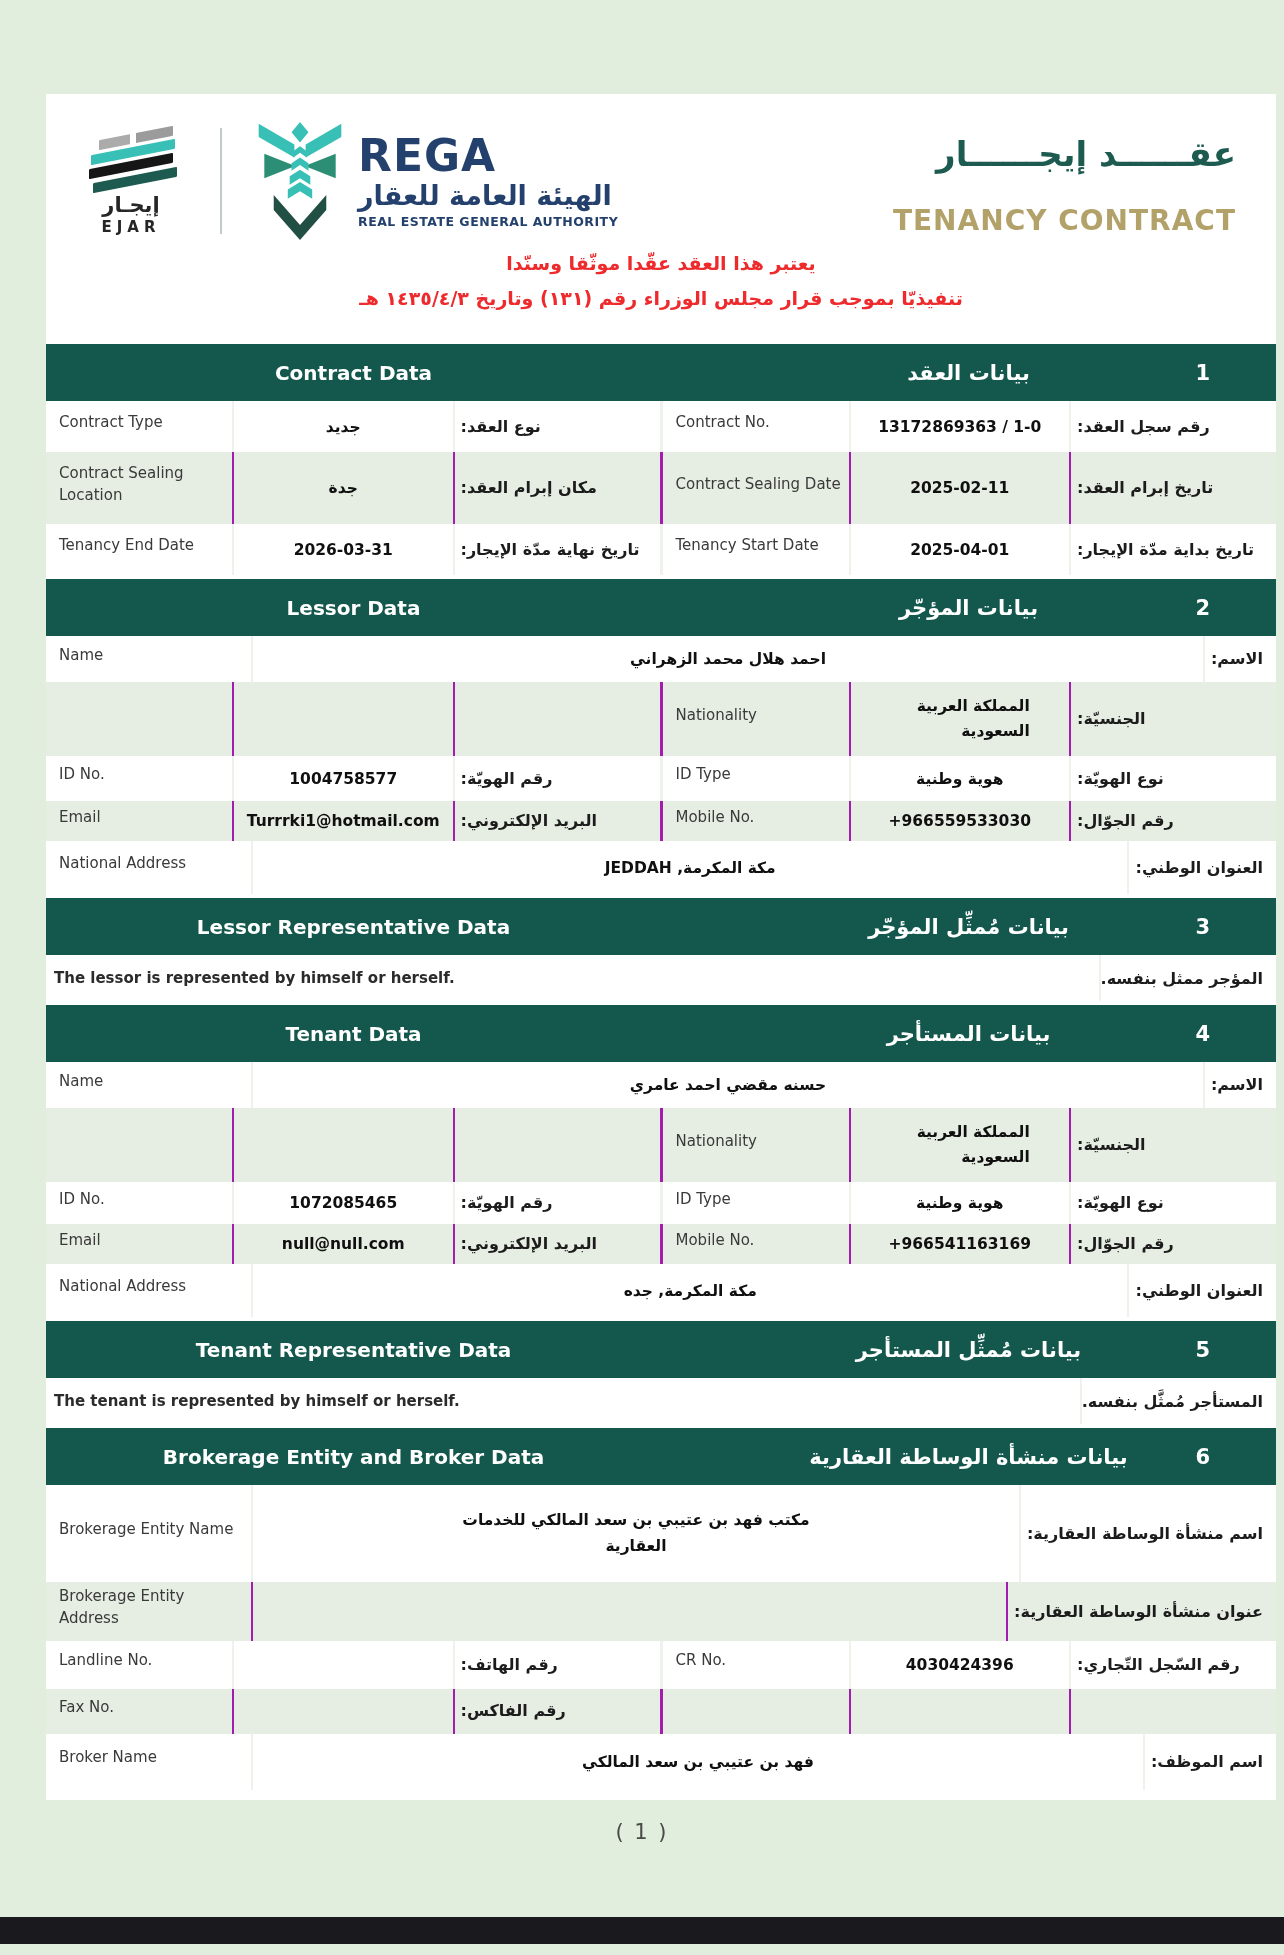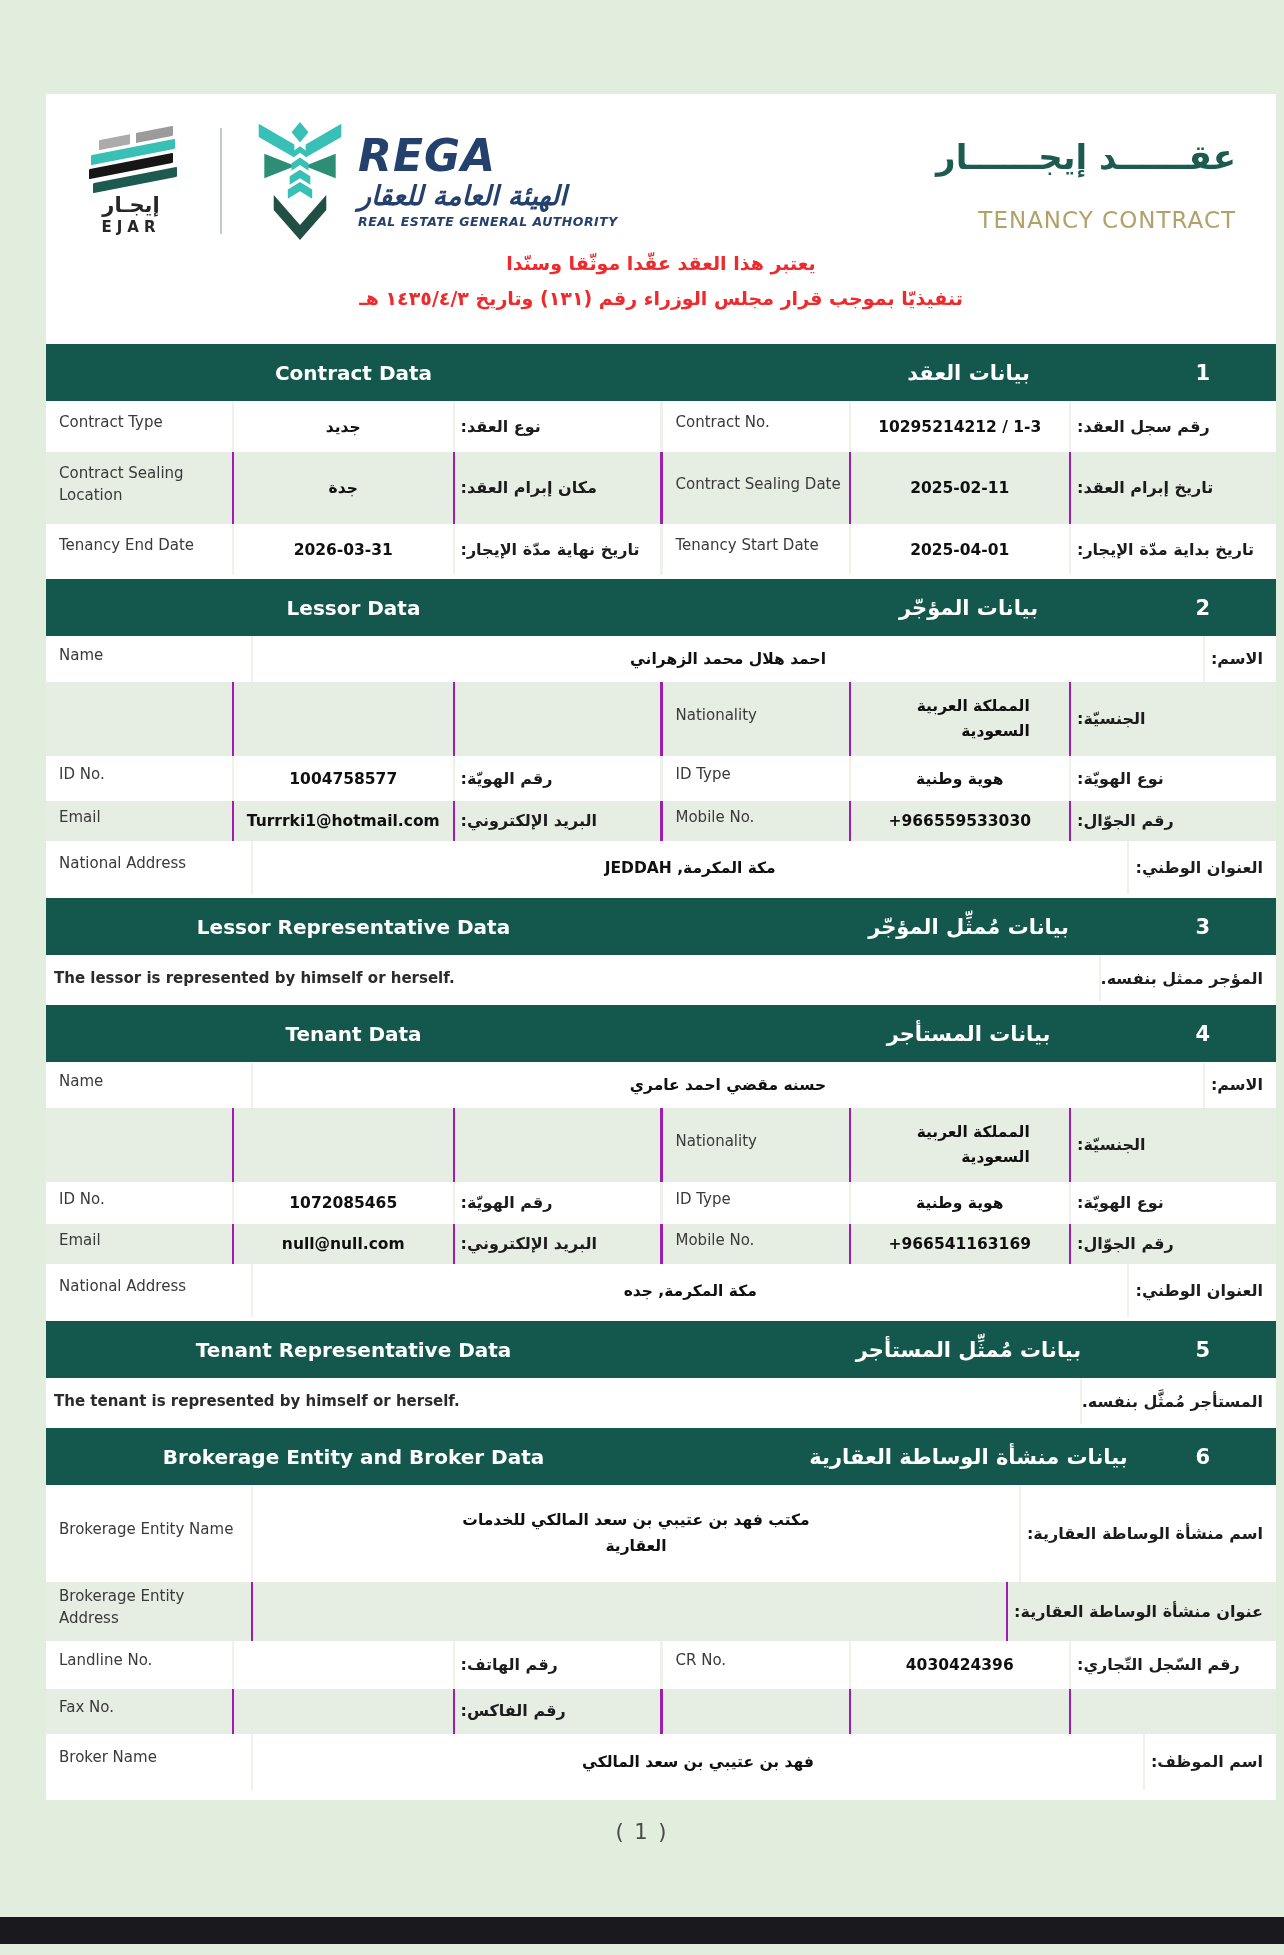--- a/index.html
+++ b/index.html
@@ -22,28 +22,28 @@
   .stripes .s1 { width:74px; margin-left:12px;
     background:linear-gradient(90deg,#ababab 42%,#ffffff 42% 50%,#9b9b9b 50%); }
   .stripes .s2 { width:84px; margin-left:4px; background:var(--teal,#38c0b6); }
   .stripes .s3 { width:84px; margin-left:2px; background:#161616; }
   .stripes .s4 { width:84px; margin-left:6px; background:var(--green-dark,#1d5b50); }
   .ejar-ar { font-size:21px; font-weight:bold; color:#262626; margin-top:8px; direction:rtl; }
   .ejar-en { font-size:15px; font-weight:bold; letter-spacing:5px; color:#262626; margin-top:1px; }
   .vdiv { width:2px; height:106px; background:#8aa39b; opacity:.55; margin:0 30px; }
   .rega { display:flex; align-items:center; }
   .rega svg { width:96px; height:122px; }
-  .rega-txt { margin-left:10px;font-style:italic; }
+  .rega-txt { margin-left:10px; }
   .rega-name { font-size:44px; font-weight:bold; color:var(--navy,#24416e); letter-spacing:1px; line-height:1.0; }
   .rega-ar  { font-size:27px; font-weight:bold; color:var(--navy,#24416e); direction:rtl; text-align:left; margin-top:2px; }
   .rega-en  { font-size:12.5px; font-weight:bold; color:var(--navy,#24416e); letter-spacing:.5px; margin-top:3px; }
   .spacer { flex:1; }
   .doc-title { text-align:right; padding-top:8px; }
   .t-ar { font-size:34px; font-weight:bold; color:var(--green-dark,#1d5b50); direction:rtl; }
-  .t-en { font-size:23px; font-weight:normal; color:var(--gold,#b2a269); letter-spacing:1px; margin-top:30px; }
+  .t-en { font-size:28px; font-weight:bold; color:var(--gold,#b2a269); letter-spacing:1px; margin-top:30px; }
 
   .notice { margin-top:4px; text-align:center; direction:rtl;
     color:var(--red,#ee2a2d); font-weight:bold; font-size:19px; line-height:1.85; }
 
   
   .bar { display:flex; margin-top:4px; }
   .bar.first { margin-top:28px; }
   .bar > div { flex:1 1 0; min-height:57px; background:var(--bar,#14584d); color:#fff;
     display:flex; align-items:center; justify-content:center; font-weight:bold; }
   .bar .b-en { font-size:20px; }
@@ -133,21 +133,21 @@
   <div class="row" style="min-height:51px">
     <div class="half">
       <div class="cell en">Contract Type</div>
       <div class="cell val">
           <span class="rtl">جديد</span>
         </div>
       <div class="cell ar">نوع العقد:</div>
     </div>
     <div class="half">
       <div class="cell en">Contract No.</div>
-      <div class="cell val">10295214212 / 1-3</div>
+      <div class="cell val">13172869363 / 1-0</div>
       <div class="cell ar">رقم سجل العقد:</div>
     </div>
   </div>
   <div class="row shade" style="min-height:72px">
     <div class="half">
       <div class="cell en">Contract Sealing Location</div>
       <div class="cell val">
           <span class="rtl">جدة</span>
         </div>
       <div class="cell ar">مكان إبرام العقد:</div>

